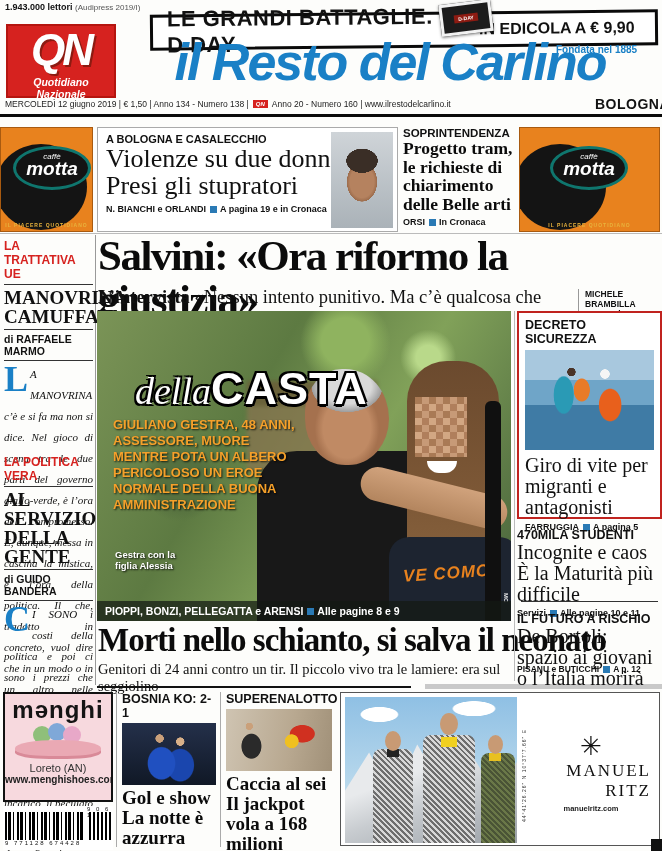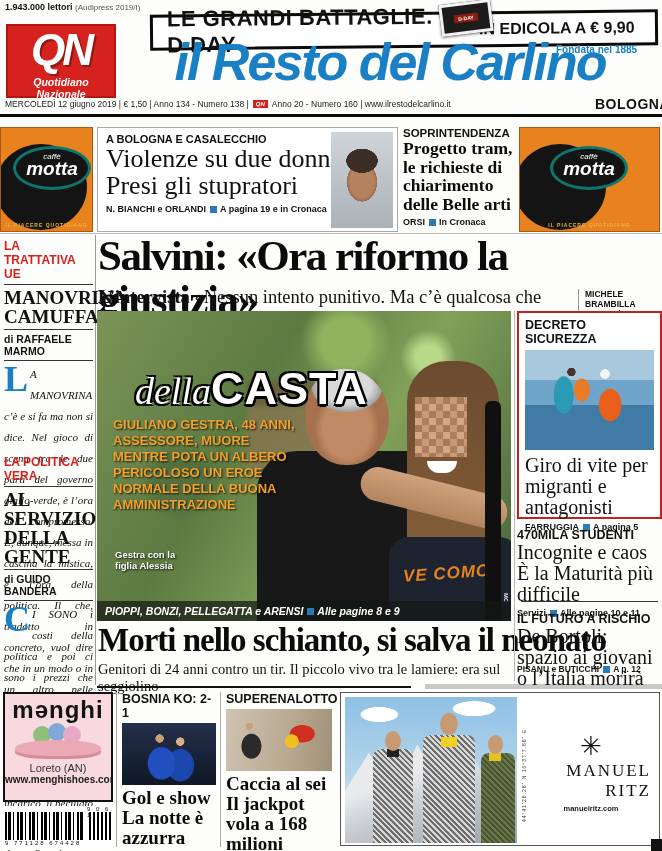--- a/index.html
+++ b/index.html
@@ -116,21 +116,21 @@
        text-shadow:-2px -2px 0 #000,2px -2px 0 #000,-2px 2px 0 #000,2px 2px 0 #000; }
   .ph-title2 .casta { font-size:45px; font-weight:bold; letter-spacing:1px;
        text-shadow:-2px -2px 0 #000,2px -2px 0 #000,-2px 2px 0 #000,2px 2px 0 #000, 0 3px 0 #000; }
   .ph-caption { position:absolute; left:16px; top:106px; width:185px; color:#f5a02a; font-size:13px;
        font-weight:bold; line-height:16px; text-transform:uppercase; text-shadow:1px 1px 2px rgba(0,0,0,.8); }
   .ph-small { position:absolute; left:18px; top:238px; width:80px; color:#fff; font-size:9.5px; font-weight:bold;
        line-height:11px; text-shadow:1px 1px 2px rgba(0,0,0,.9); }
   .ph-credit { position:absolute; right:2px; top:282px; color:#eee; font-size:6px; font-weight:bold;
        writing-mode:vertical-rl; }
   .ph-strip { position:absolute; left:0; bottom:0; width:100%; height:20px; background:rgba(20,25,20,.72);
-       color:#fff; font-size:10.5px; font-weight:bold; display:flex; align-items:center; padding-left:8px;font-style:italic; }
+       color:#fff; font-size:10.5px; font-weight:bold; display:flex; align-items:center; padding-left:8px; }
 
   
   .morti-h { left:98px; top:623px; width:564px; font-size:33px; letter-spacing:-1px; line-height:35px; }
   .morti-sub { left:98px; top:661px; font-family:"Liberation Serif", serif; font-size:14.5px; width:410px; }
   .morti-by { left:517px; top:664px; font-size:8.5px; font-weight:bold; }
   .rule-a { left:97px; top:686px; width:314px; height:2px; background:#111; }
   .rule-b { left:425px; top:684px; width:237px; height:5px; background:#c9c9c9; }
 
   
   .rail { left:517px; width:145px; }

